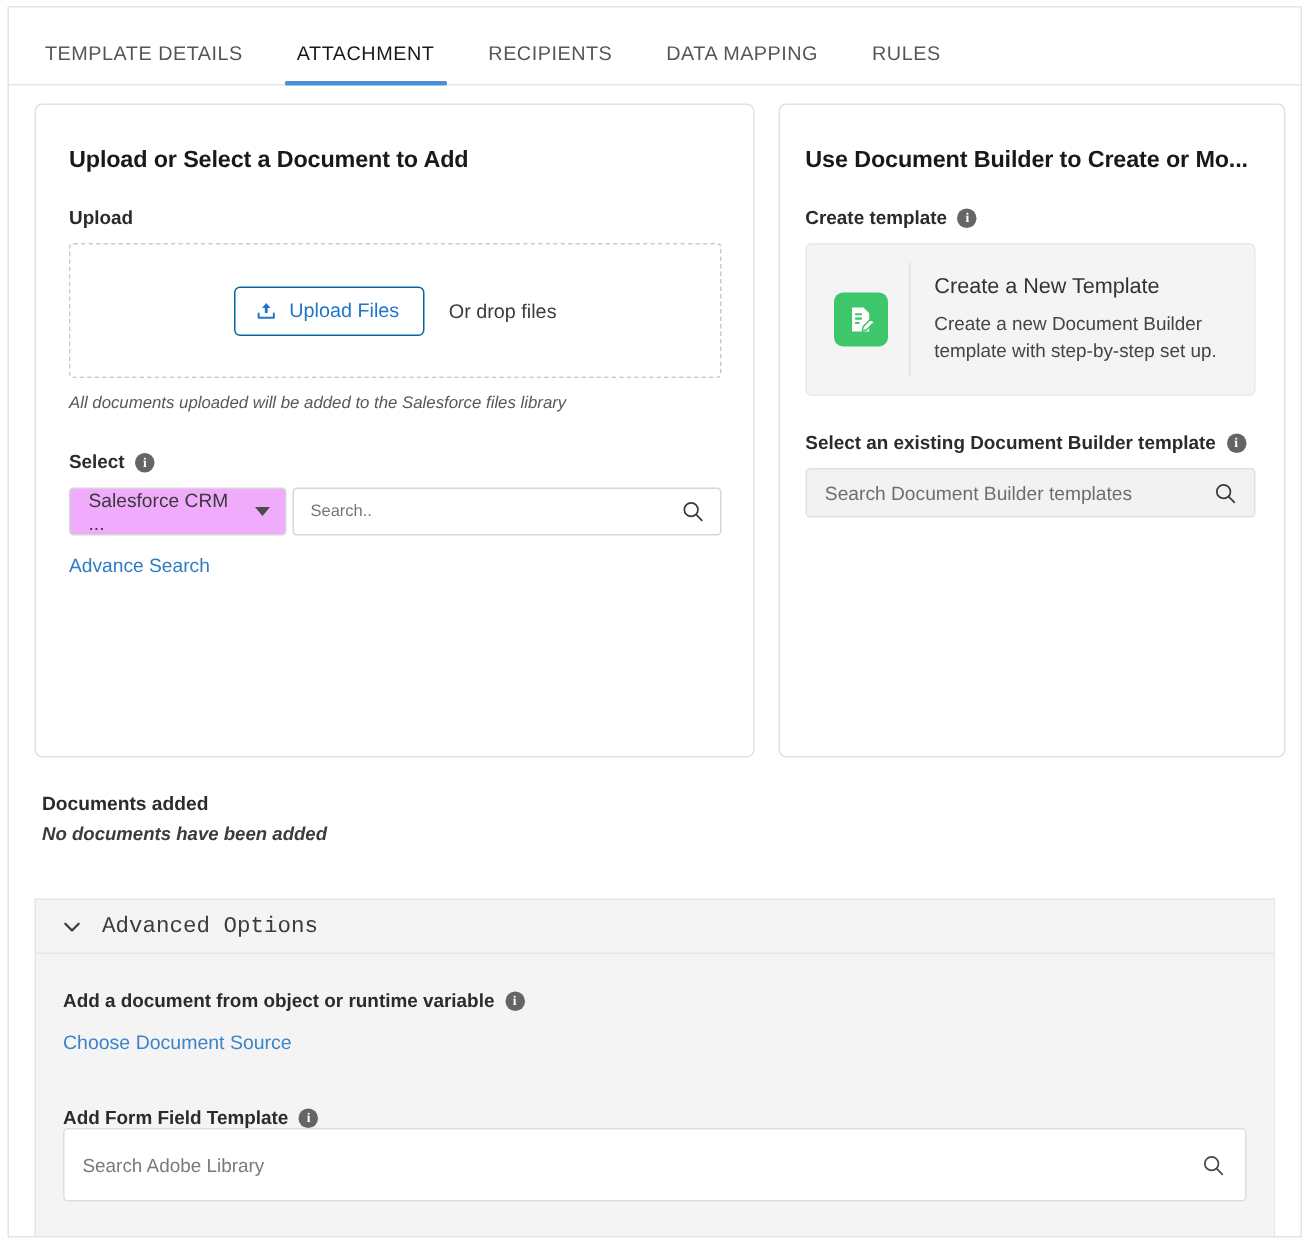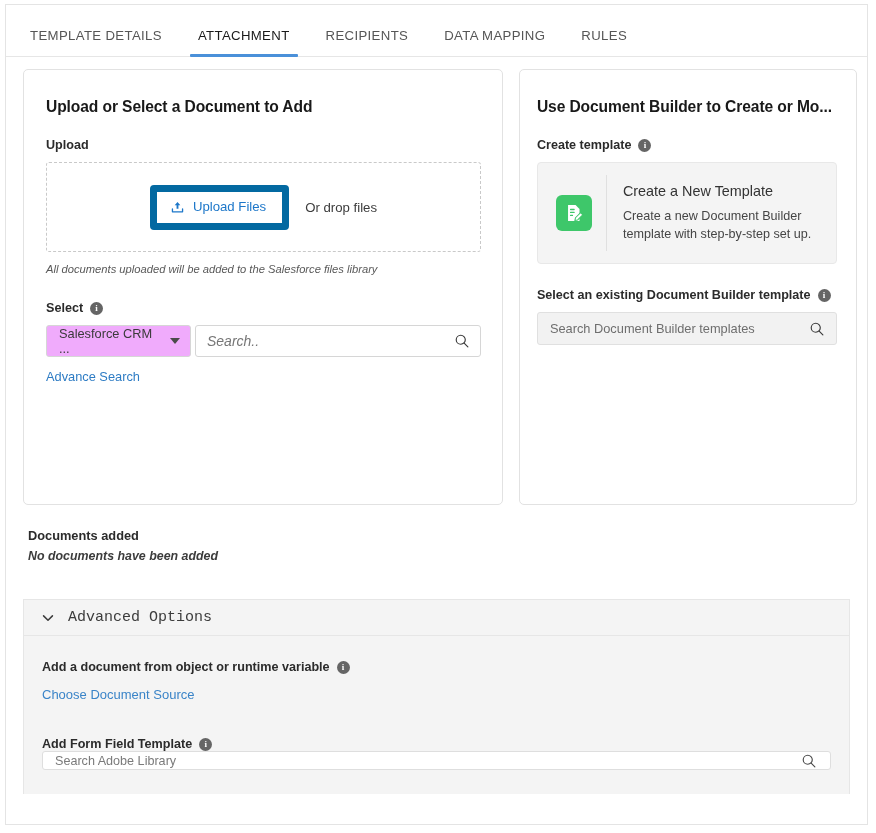--- a/index.html
+++ b/index.html
@@ -134,21 +134,21 @@
     display: flex;
     align-items: center;
     justify-content: center;
     gap: 16px;
     margin-bottom: 11px;
   }
   .upload-btn {
     display: inline-flex;
     align-items: center;
     gap: 8px;
-    border: 7px solid #0369a1;
+    border: 1px solid #0369a1;
     border-radius: 4px;
     background: #ffffff;
     color: #1d77c9;
     font-size: 13.2px;
     padding: 8px 16px 8px 13px;
     cursor: pointer;
     line-height: 1;
   }
   .upload-ico svg { display: block; }
   .drop-text {
@@ -200,25 +200,24 @@
     align-items: center;
     padding: 0 10px 0 11px;
     box-sizing: border-box;
     background: #fff;
   }
   .search-box input {
     flex: 1;
     border: none;
     outline: none;
     font-family: "Liberation Sans", sans-serif;
-    font-size: 14px;
+    font-size: 11px;
     color: #3a3a3a;
     background: transparent;
     padding: 0;
-    font-style: italic;
   }
   .search-box input::placeholder { color: #767676; }
   .mag svg { display:block; }
 
   .link {
     display: inline-block;
     margin-top: 12px;
     font-size: 12.8px;
     color: #2e7cc4;
     cursor: pointer;
@@ -345,21 +344,21 @@
     margin-top: 13px;
     font-size: 13px;
     color: #3a84c8;
     cursor: pointer;
   }
   .adv-label2 {
     margin-top: 34px;
     margin-bottom: 16px;
   }
   .adobe-search {
-    height: 19px;
+    height: 49px;
     background: #ffffff;
     border: 1px solid #dedede;
     border-radius: 3px;
     display: flex;
     align-items: center;
     padding: 0 13px 0 12px;
     box-sizing: border-box;
   }
   .adobe-search input {
     flex: 1;

